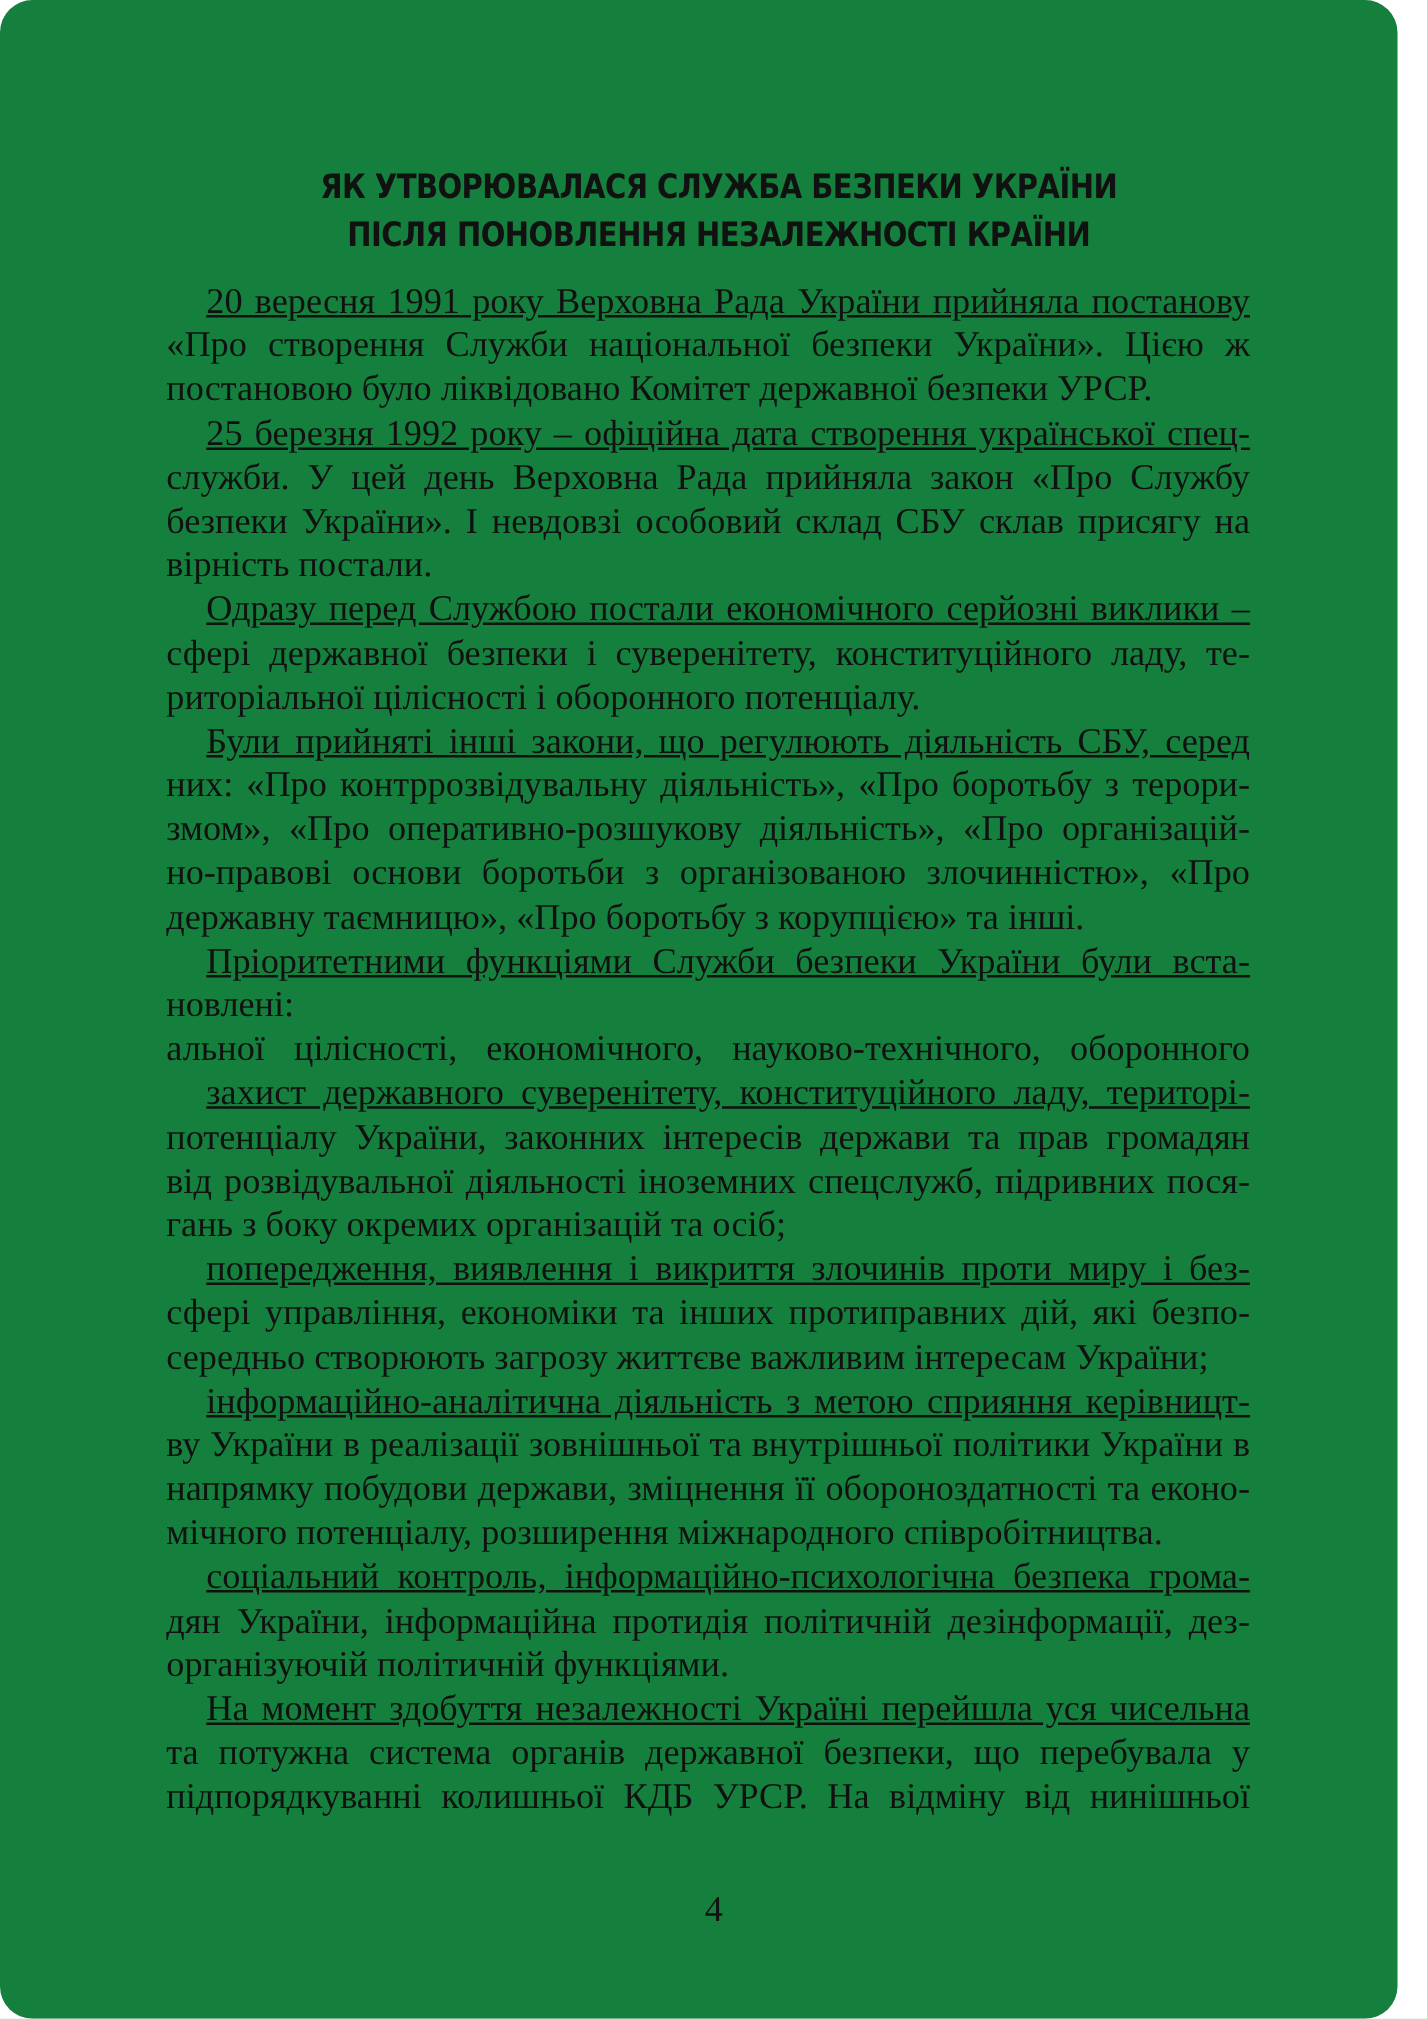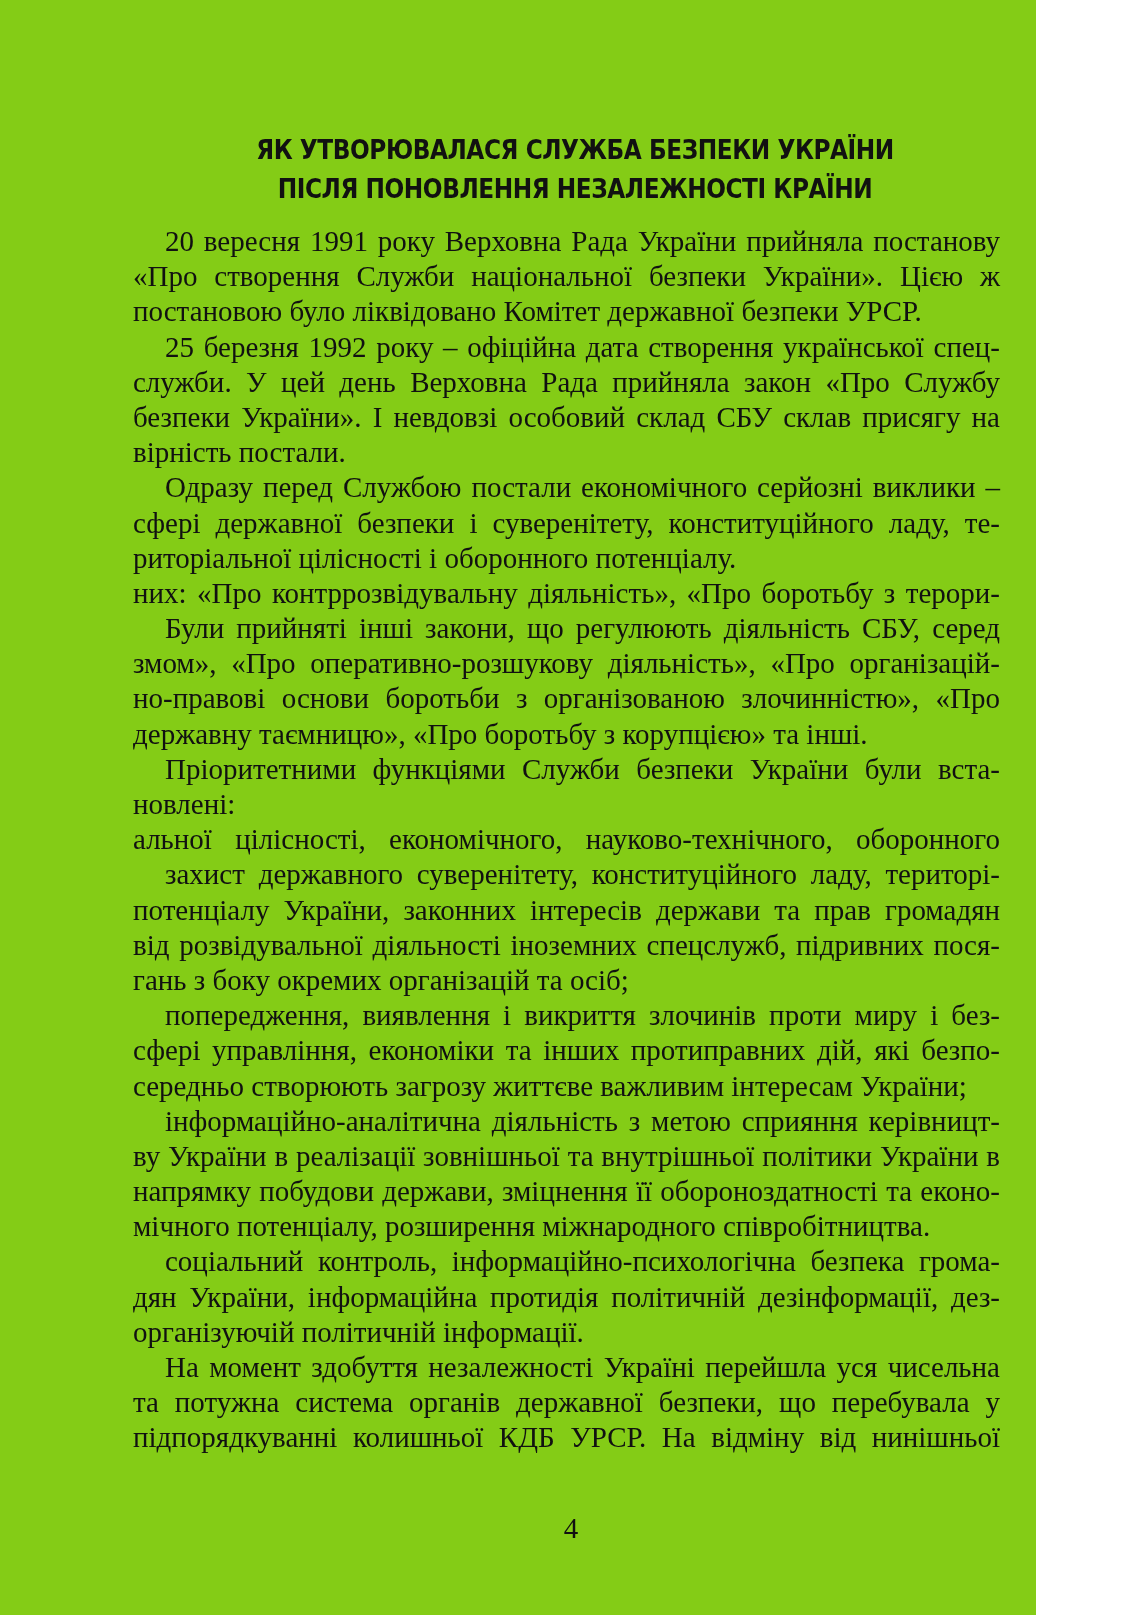--- a/index.html
+++ b/index.html
@@ -11,23 +11,24 @@
       width: 1142px;
       height: 1615px;
       position: relative;
       overflow: hidden;
       color: #111111;
     }
     .page {
       position: absolute;
       left: 0;
       top: 0;
-      width: 1036px;
+      width: 1118px;
       height: 1615px;
-      background: #84cc16;
+      background: #15803d;
+      border-radius: 26px;
     }
     .title {
       position: absolute;
       left: 150px;
       width: 850px;
       top: 112px;
       text-align: center;
       font-family: "DejaVu Sans", sans-serif;
       font-weight: bold;
       font-size: 27px;
@@ -54,20 +55,21 @@
     .line {
       display: block;
       text-align: justify;
       text-align-last: justify;
       white-space: nowrap;
       height: 35.2px;
       overflow: visible;
     }
     .line.first {
       text-indent: 32px;
+      text-decoration: underline;
     }
     .line.last {
       text-align-last: left;
     }
     .page-number {
       position: absolute;
       left: 0;
       width: 1142px;
       top: 1512px;
       text-align: center;
@@ -101,22 +103,22 @@
       <span class="line last">вірність постали.</span>
     </div>
 
     <div>
       <span class="line first">Одразу перед Службою постали економічного серйозні виклики –</span>
       <span class="line">сфері державної безпеки і суверенітету, конституційного ладу, те-</span>
       <span class="line last">риторіальної цілісності і оборонного потенціалу.</span>
     </div>
 
     <div>
+      <span class="line first">Були прийняті інші закони, що регулюють діяльність СБУ, серед</span>
       <span class="line">них: «Про контррозвідувальну діяльність», «Про боротьбу з терори-</span>
-      <span class="line first">Були прийняті інші закони, що регулюють діяльність СБУ, серед</span>
       <span class="line">змом», «Про оперативно-розшукову діяльність», «Про організацій-</span>
       <span class="line">но-правові основи боротьби з організованою злочинністю», «Про</span>
       <span class="line last">державну таємницю», «Про боротьбу з корупцією» та інші.</span>
     </div>
 
     <div>
       <span class="line first">Пріоритетними функціями Служби безпеки України були вста-</span>
       <span class="line last">новлені:</span>
     </div>
 
@@ -137,21 +139,21 @@
     <div>
       <span class="line first">інформаційно-аналітична діяльність з метою сприяння керівницт-</span>
       <span class="line">ву України в реалізації зовнішньої та внутрішньої політики України в</span>
       <span class="line">напрямку побудови держави, зміцнення її обороноздатності та еконо-</span>
       <span class="line last">мічного потенціалу, розширення міжнародного співробітництва.</span>
     </div>
 
     <div>
       <span class="line first">соціальний контроль, інформаційно-психологічна безпека грома-</span>
       <span class="line">дян України, інформаційна протидія політичній дезінформації, дез-</span>
-      <span class="line last">організуючій політичній інформації.</span>
+      <span class="line last">організуючій політичній функціями.</span>
     </div>
 
     <div>
       <span class="line first">На момент здобуття незалежності Україні перейшла уся чисельна</span>
       <span class="line">та потужна система органів державної безпеки, що перебувала у</span>
       <span class="line">підпорядкуванні колишньої КДБ УРСР. На відміну від нинішньої</span>
     </div>
 
   </div>
 

